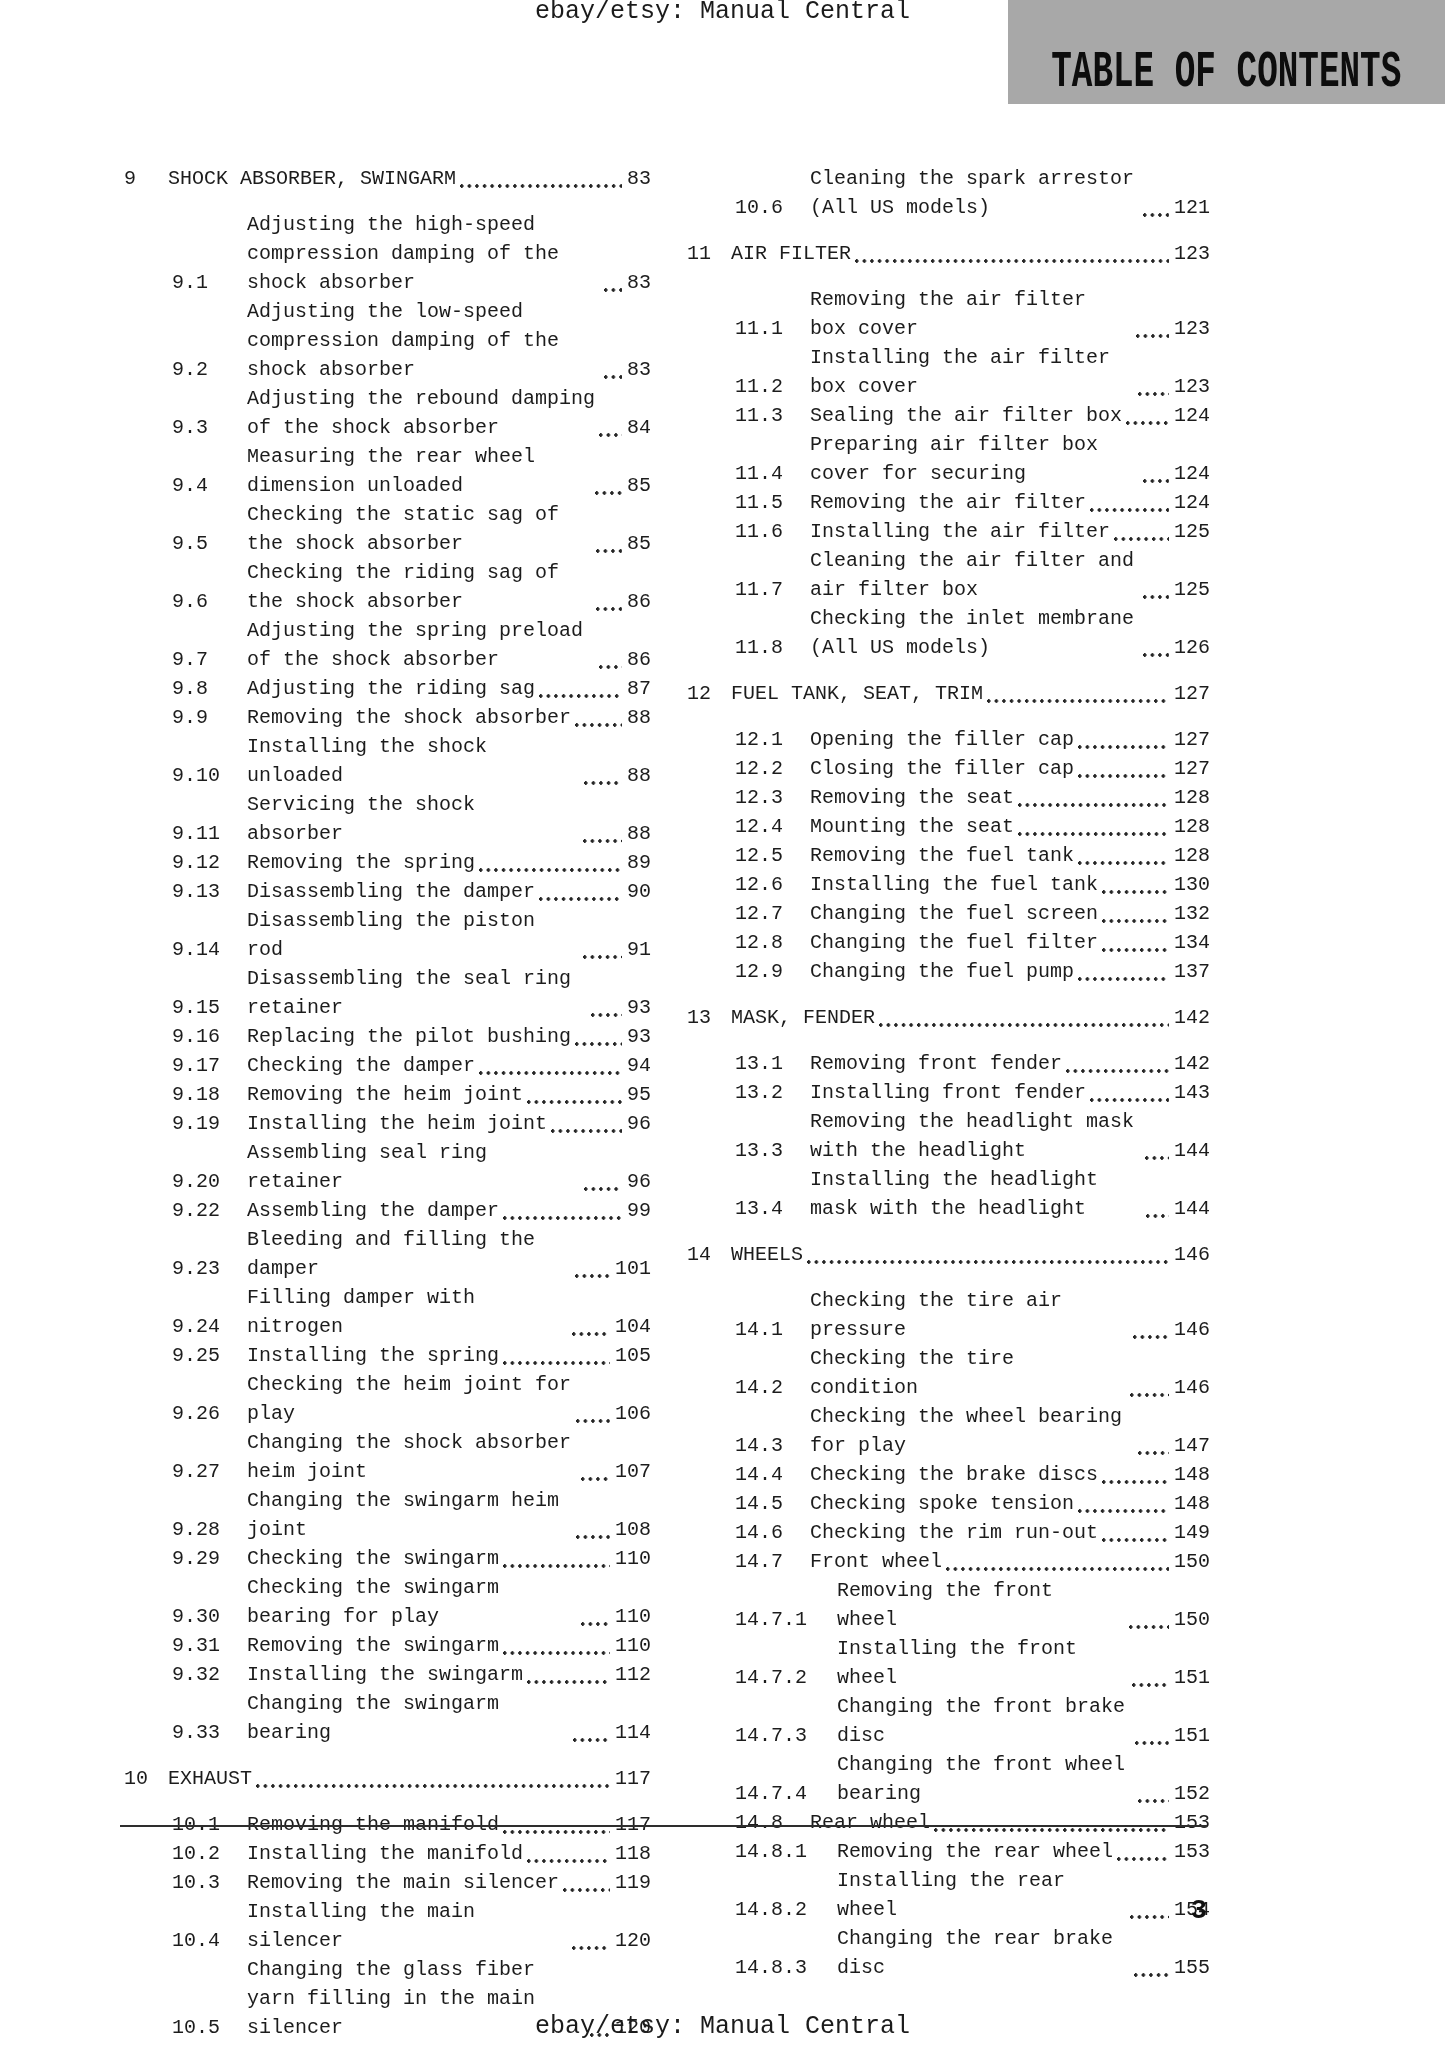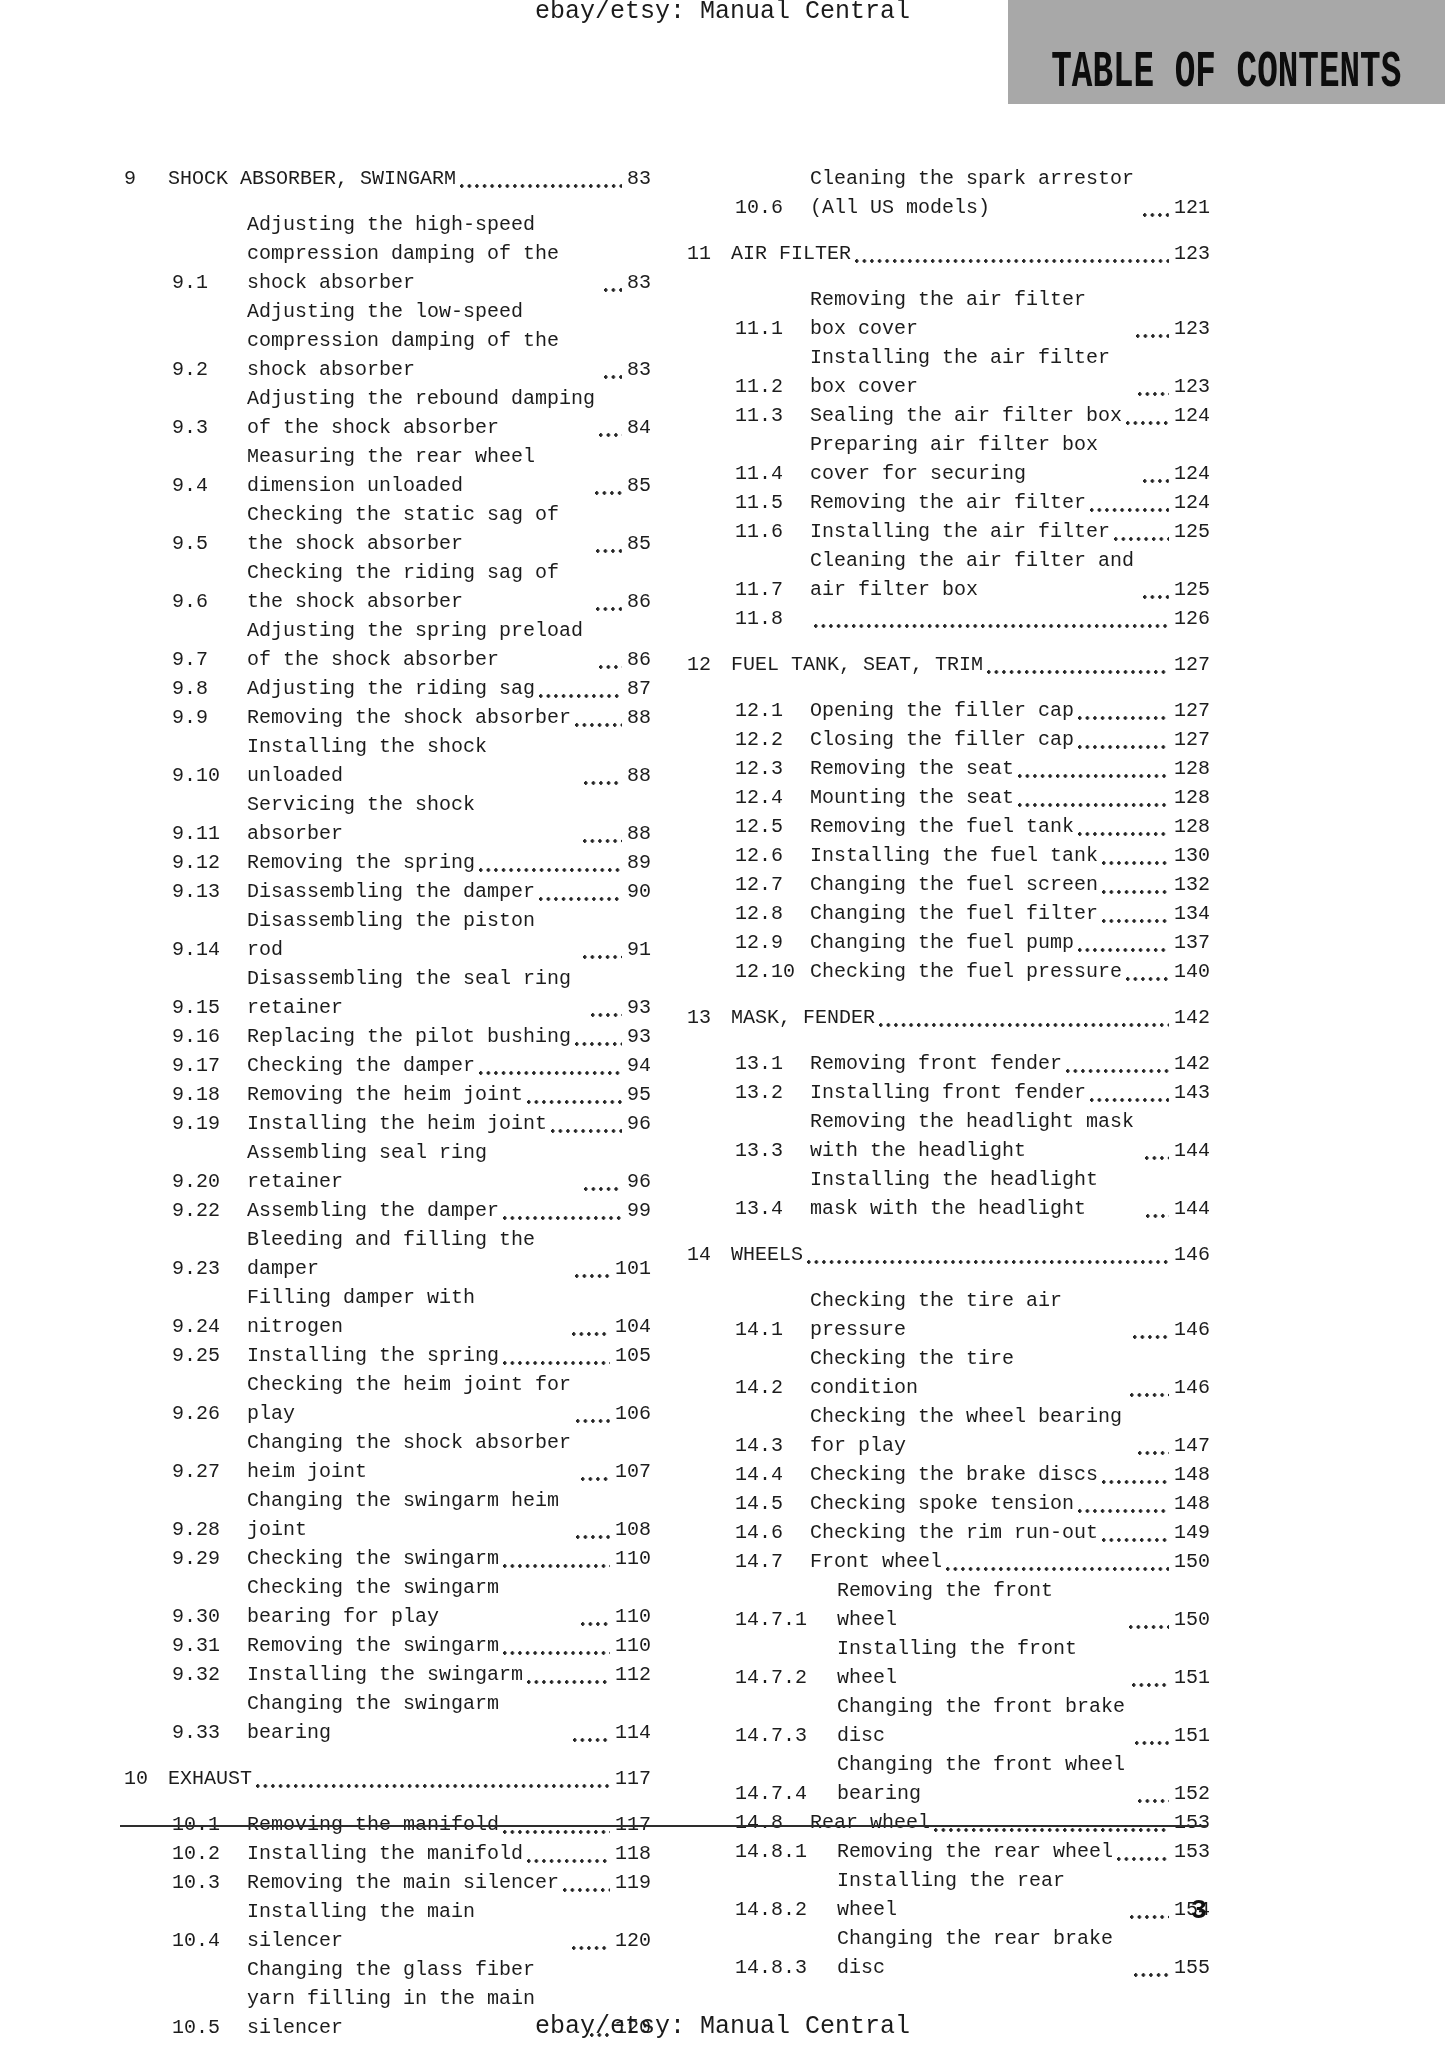--- a/index.html
+++ b/index.html
@@ -413,20 +413,21 @@
           <span class="page-ref">125</span>
         </div>
         <div class="row lvl1">
           <span class="num">11.7</span>
           <span class="title">Cleaning the air filter and air filter box</span>
           <span class="leader"></span>
           <span class="page-ref">125</span>
         </div>
         <div class="row lvl1">
           <span class="num">11.8</span>
+          <span class="title">Checking the inlet membrane (All US models)</span>
           <span class="leader"></span>
           <span class="page-ref">126</span>
         </div>
         <div class="row lvl0">
           <span class="num">12</span>
           <span class="title">FUEL TANK, SEAT, TRIM</span>
           <span class="leader"></span>
           <span class="page-ref">127</span>
         </div>
         <div class="row lvl1">
@@ -476,26 +477,20 @@
           <span class="title">Changing the fuel filter</span>
           <span class="leader"></span>
           <span class="page-ref">134</span>
         </div>
         <div class="row lvl1">
           <span class="num">12.9</span>
           <span class="title">Changing the fuel pump</span>
           <span class="leader"></span>
           <span class="page-ref">137</span>
         </div>
-        <div class="row lvl1">
-          <span class="num">12.10</span>
-          <span class="title">Checking the fuel pressure</span>
-          <span class="leader"></span>
-          <span class="page-ref">140</span>
-        </div>
         <div class="row lvl0">
           <span class="num">13</span>
           <span class="title">MASK, FENDER</span>
           <span class="leader"></span>
           <span class="page-ref">142</span>
         </div>
         <div class="row lvl1">
           <span class="num">13.1</span>
           <span class="title">Removing front fender</span>
           <span class="leader"></span>

